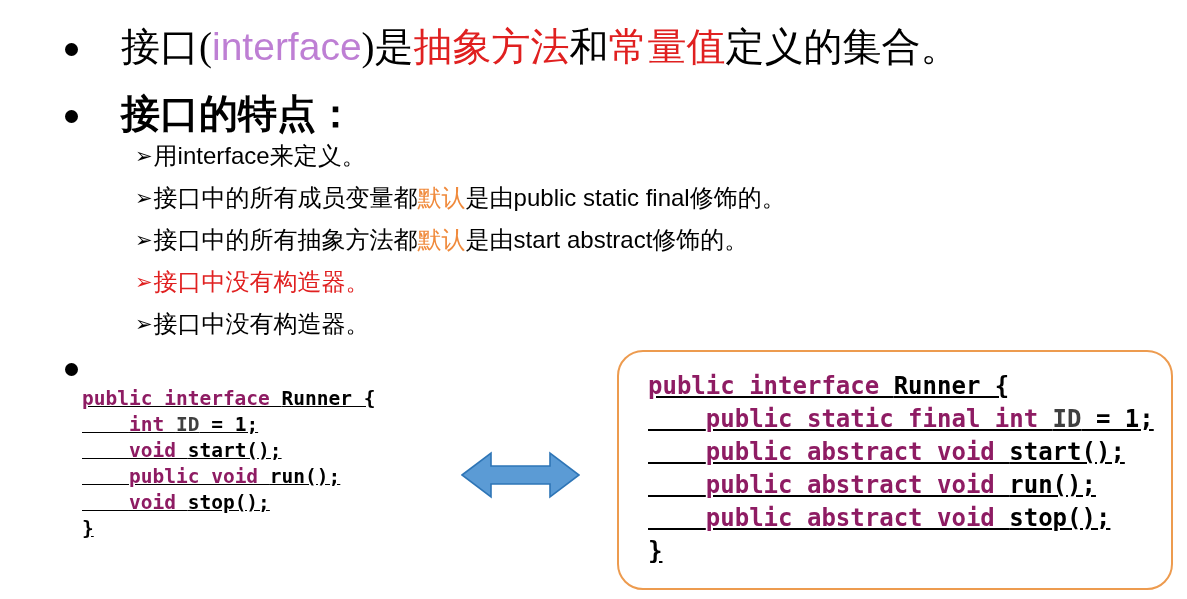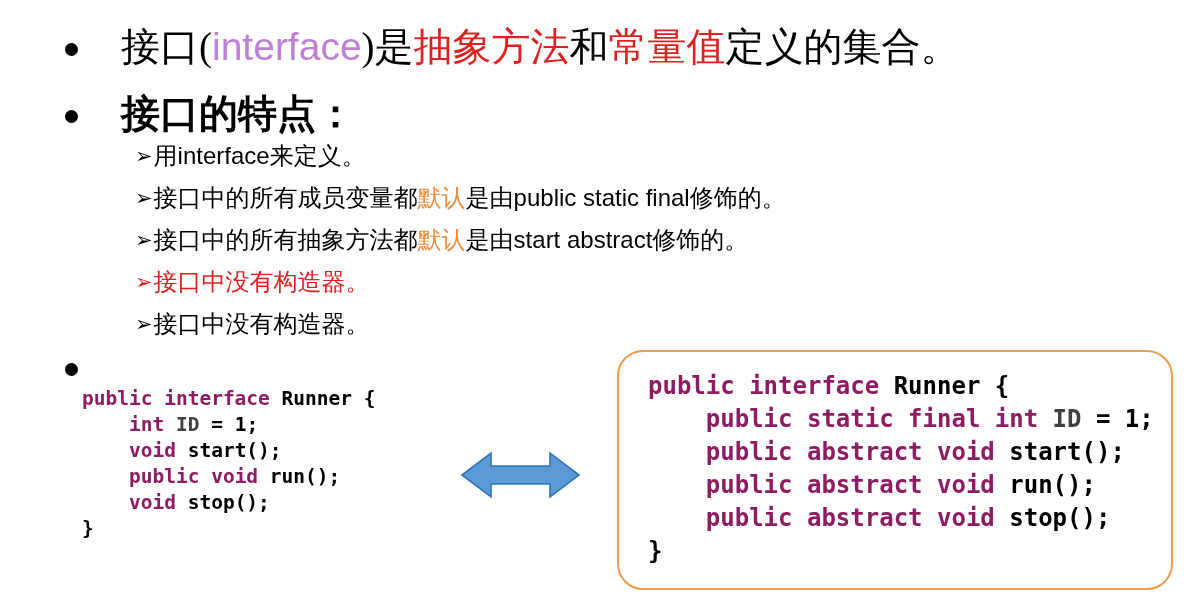--- a/index.html
+++ b/index.html
@@ -68,20 +68,21 @@
     flex: 0 0 auto;
   }
   .sub-line.red, .sub-line.red .arrow-glyph { color: #E02020; }
 
   
   .code {
     position: absolute;
     font-family: "DejaVu Sans Mono", monospace;
     font-weight: bold;
     white-space: pre;
+    text-decoration: underline;
   }
   .code .ln { display: block; }
   .kw  { color: #8E1C63; }
   .id  { color: #404040; }
   .pln { color: #000000; }
 
   #code-left  { left: 82px; top: 386px; font-size: 19.5px; line-height: 26px; }
   #code-right { left: 648px; top: 370px; font-size: 24px; line-height: 33px; }
 
   

